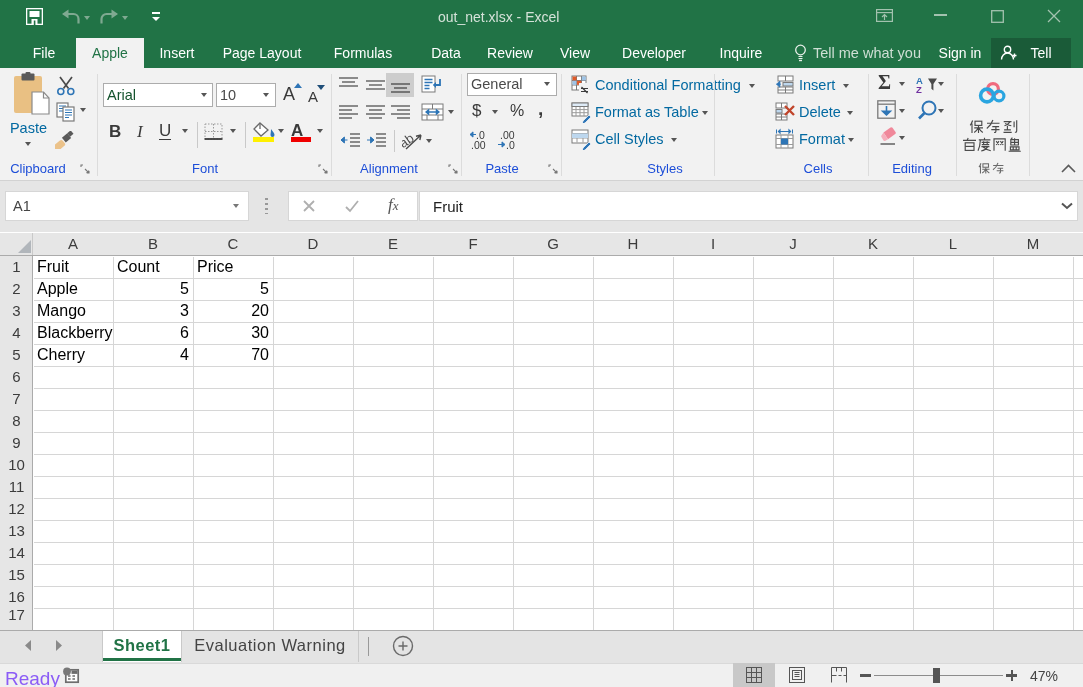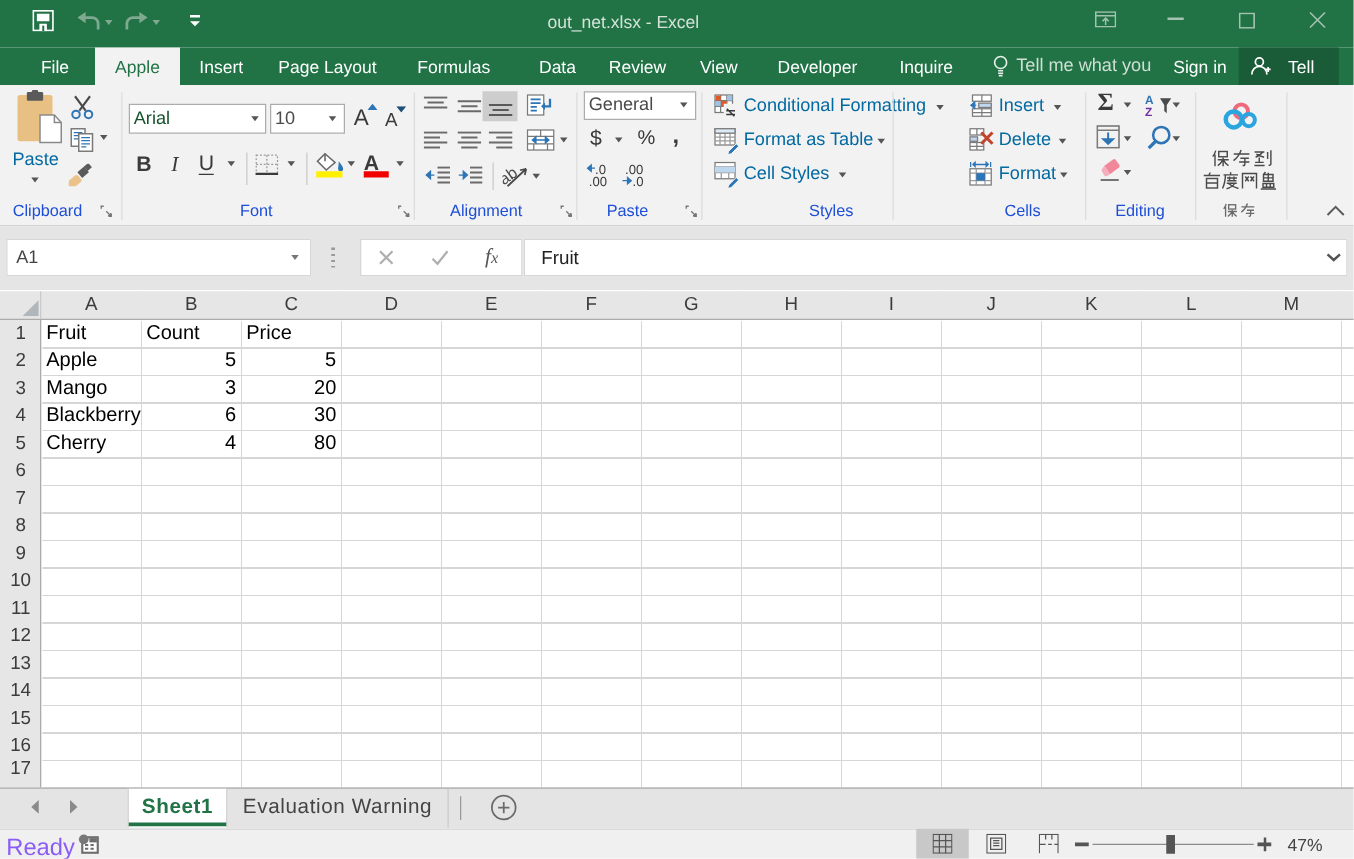--- a/index.html
+++ b/index.html
@@ -465,21 +465,21 @@
 <div class="cell" style="left:113px;top:278px;width:76px;text-align:right">5</div>
 <div class="cell" style="left:193px;top:278px;width:76px;text-align:right">5</div>
 <div class="cell" style="left:37px;top:300px">Mango</div>
 <div class="cell" style="left:113px;top:300px;width:76px;text-align:right">3</div>
 <div class="cell" style="left:193px;top:300px;width:76px;text-align:right">20</div>
 <div class="cell" style="left:37px;top:322px">Blackberry</div>
 <div class="cell" style="left:113px;top:322px;width:76px;text-align:right">6</div>
 <div class="cell" style="left:193px;top:322px;width:76px;text-align:right">30</div>
 <div class="cell" style="left:37px;top:344px">Cherry</div>
 <div class="cell" style="left:113px;top:344px;width:76px;text-align:right">4</div>
-<div class="cell" style="left:193px;top:344px;width:76px;text-align:right">80</div>
+<div class="cell" style="left:193px;top:344px;width:76px;text-align:right">70</div>
 </div>
 
 <div id="sheetbar">
 <div class="a" style="left:0;top:630px;width:1083px;height:33px;background:#E4E4E4;border-top:1px solid #ABABAB"></div>
 <svg class="a" style="left:24px;top:640px" width="9" height="11">
       <polygon points="7,0 7,11 1,5.5" fill="#8A8A8A"></polygon>
     </svg>
 <svg class="a" style="left:54px;top:640px" width="9" height="11">
       <polygon points="2,0 2,11 8,5.5" fill="#8A8A8A"></polygon>
     </svg>

